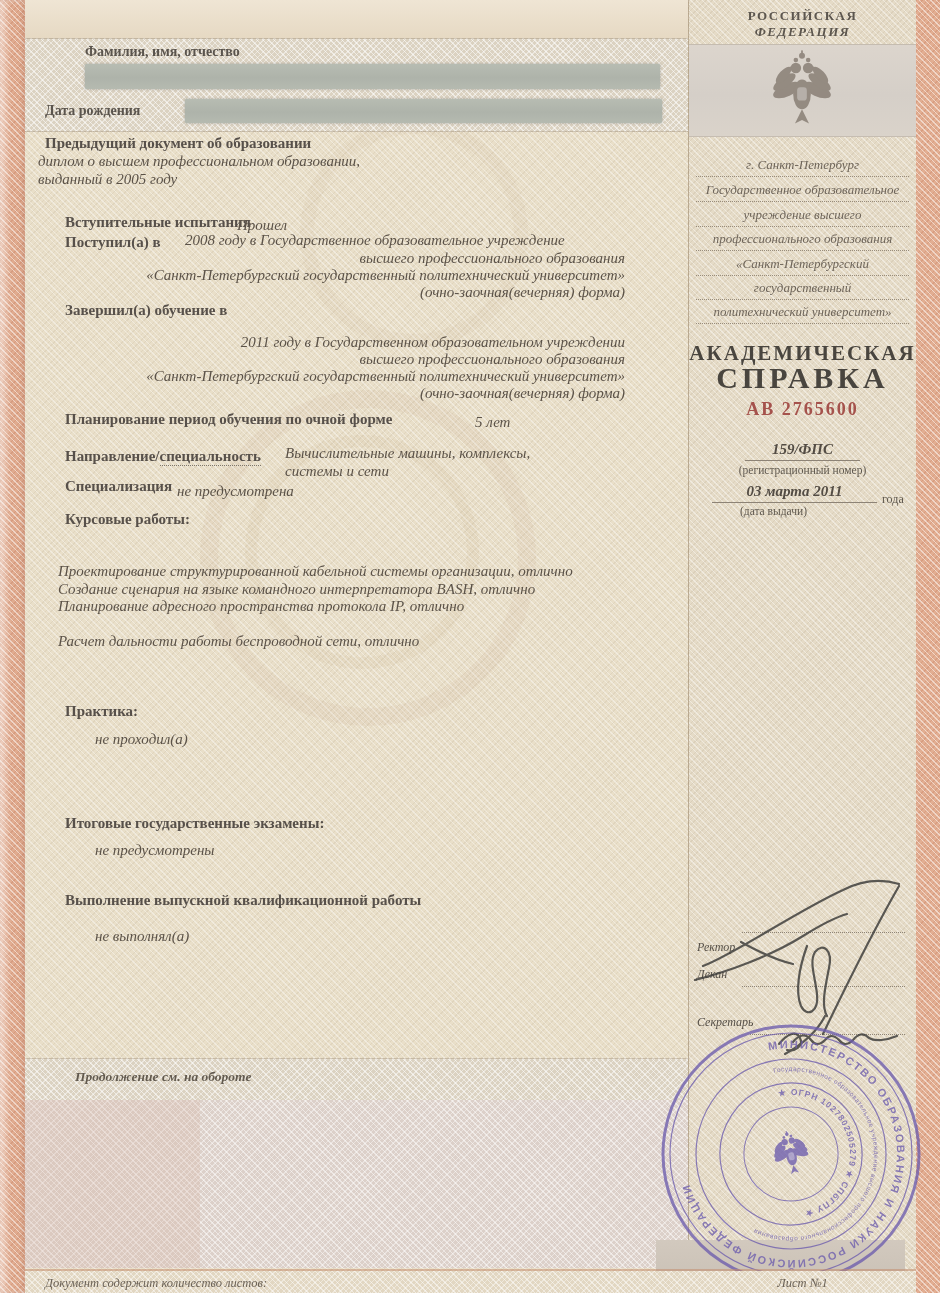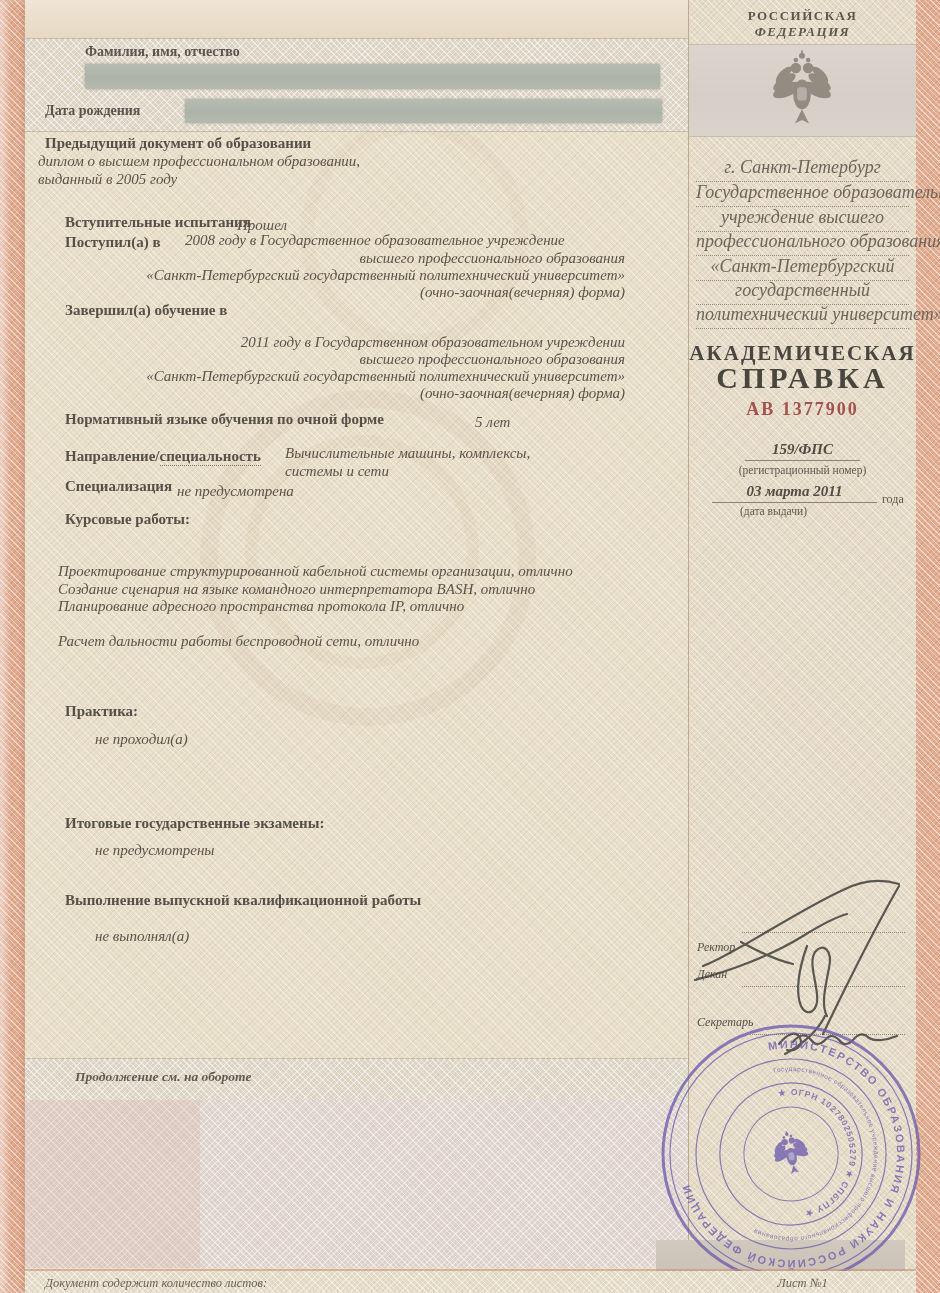--- a/index.html
+++ b/index.html
@@ -44,21 +44,21 @@
     background-color:#e5dbc7;
     background-image:
       repeating-linear-gradient(45deg, rgba(255,255,255,.42) 0 1px, rgba(0,0,0,0) 1px 4px),
       repeating-linear-gradient(135deg, rgba(173,156,128,.18) 0 1px, rgba(0,0,0,0) 1px 4px);}
   .arms-band{left:689px;top:44px;width:227px;height:91px;
     background:linear-gradient(180deg,#dcd5cd,#d5cfc8 55%,#dad3ca);
     border-top:1px solid rgba(150,135,115,.3);border-bottom:1px solid rgba(150,135,115,.3);}
   .country{left:689px;width:227px;text-align:center;font-weight:bold;
     color:#5c564e;font-size:13px;letter-spacing:1.5px;}
   .rc-line{left:696px;width:213px;text-align:center;font-style:italic;
-    color:#6e655a;font-size:18px;border-bottom:1px dotted #988c7b;padding-bottom:3px;}
+    color:#6e655a;font-size:13px;border-bottom:1px dotted #988c7b;padding-bottom:3px;}
   .rc-title{left:689px;width:227px;text-align:center;font-weight:bold;color:#49453f;}
   .serial{left:689px;width:227px;text-align:center;font-weight:bold;
     color:#a5524c;font-size:18px;letter-spacing:2px;}
   .rc-cap{left:689px;width:227px;text-align:center;color:#5f584e;font-size:11.5px;}
   .sig-label{position:absolute;font-style:italic;color:#565048;font-size:12px;}
   .sig-line{position:absolute;border-bottom:1px dotted #8f8577;height:1px;}
   .continuation-band{left:25px;top:1058px;width:663px;height:41px;
     border-top:1px solid rgba(150,130,100,.3);border-bottom:1px solid rgba(150,130,100,.3);}
   .lower-area{left:25px;top:1100px;width:663px;height:168px;
     background-color:#dcd0c9;
@@ -145,21 +145,21 @@
   <div class="t val ctr" style="left:120px;top:250px;width:505px;">высшего профессионального образования</div>
   <div class="t val ctr" style="left:120px;top:267px;width:505px;">«Санкт-Петербургский государственный политехнический университет»</div>
   <div class="t val ctr" style="left:120px;top:284px;width:505px;">(очно-заочная(вечерняя) форма)</div>
 
   <div class="t lbl" style="left:65px;top:302px;">Завершил(а) обучение в</div>
   <div class="t val ctr" style="left:120px;top:334px;width:505px;">2011 году  в Государственном образовательном учреждении</div>
   <div class="t val ctr" style="left:120px;top:351px;width:505px;">высшего профессионального образования</div>
   <div class="t val ctr" style="left:120px;top:368px;width:505px;">«Санкт-Петербургский государственный политехнический университет»</div>
   <div class="t val ctr" style="left:120px;top:385px;width:505px;">(очно-заочная(вечерняя) форма)</div>
 
-  <div class="t lbl" style="left:65px;top:411px;">Нормативный языке обучения по очной форме</div>
+  <div class="t lbl" style="left:65px;top:411px;">Планирование период обучения по очной форме</div>
   <div class="t val" style="left:475px;top:414px;">5 лет</div>
 
   <div class="t lbl" style="left:65px;top:448px;">
     <span>Направление/</span><span class="dotted-u">специальность</span>
   </div>
   <div class="t val" style="left:285px;top:445px;">Вычислительные машины, комплексы,</div>
   <div class="t val" style="left:285px;top:463px;">системы и сети</div>
 
   <div class="t lbl" style="left:65px;top:478px;">Специализация</div>
   <div class="t val" style="left:177px;top:483px;">не предусмотрена</div>
@@ -182,21 +182,21 @@
   <div class="t rc-line" style="top:157px;">г. Санкт-Петербург</div>
   <div class="t rc-line" style="top:182px;">Государственное образовательное</div>
   <div class="t rc-line" style="top:207px;">учреждение высшего</div>
   <div class="t rc-line" style="top:231px;">профессионального образования</div>
   <div class="t rc-line" style="top:256px;">«Санкт-Петербургский</div>
   <div class="t rc-line" style="top:280px;">государственный</div>
   <div class="t rc-line" style="top:304px;">политехнический университет»</div>
 
   <div class="t rc-title" style="top:341px;font-size:21px;letter-spacing:2px;">АКАДЕМИЧЕСКАЯ</div>
   <div class="t rc-title" style="top:361px;font-size:30px;letter-spacing:4px;">СПРАВКА</div>
-  <div class="t serial" style="top:399px;">АВ 1377900</div>
+  <div class="t serial" style="top:399px;">АВ 2765600</div>
 
   <div class="t" style="left:745px;top:441px;width:115px;text-align:center;font-style:italic;font-weight:bold;color:#534c44;font-size:15px;border-bottom:1px solid #8d8376;padding-bottom:2px;">159/ФПС</div>
   <div class="t rc-cap" style="top:464px;">(регистрационный номер)</div>
 
   <div class="t" style="left:712px;top:483px;width:165px;text-align:center;font-style:italic;font-weight:bold;color:#534c44;font-size:15px;border-bottom:1px solid #8d8376;padding-bottom:2px;">03 марта 2011</div>
   <div class="t" style="left:882px;top:492px;font-size:12px;color:#5f584e;">года</div>
   <div class="t rc-cap" style="top:505px;left:660px;width:227px;">(дата выдачи)</div>
 
   <div class="sig-label" style="left:697px;top:912px;margin-top:28px;">Ректор</div>
   <div class="sig-line" style="left:742px;top:931px;width:163px;"></div>

